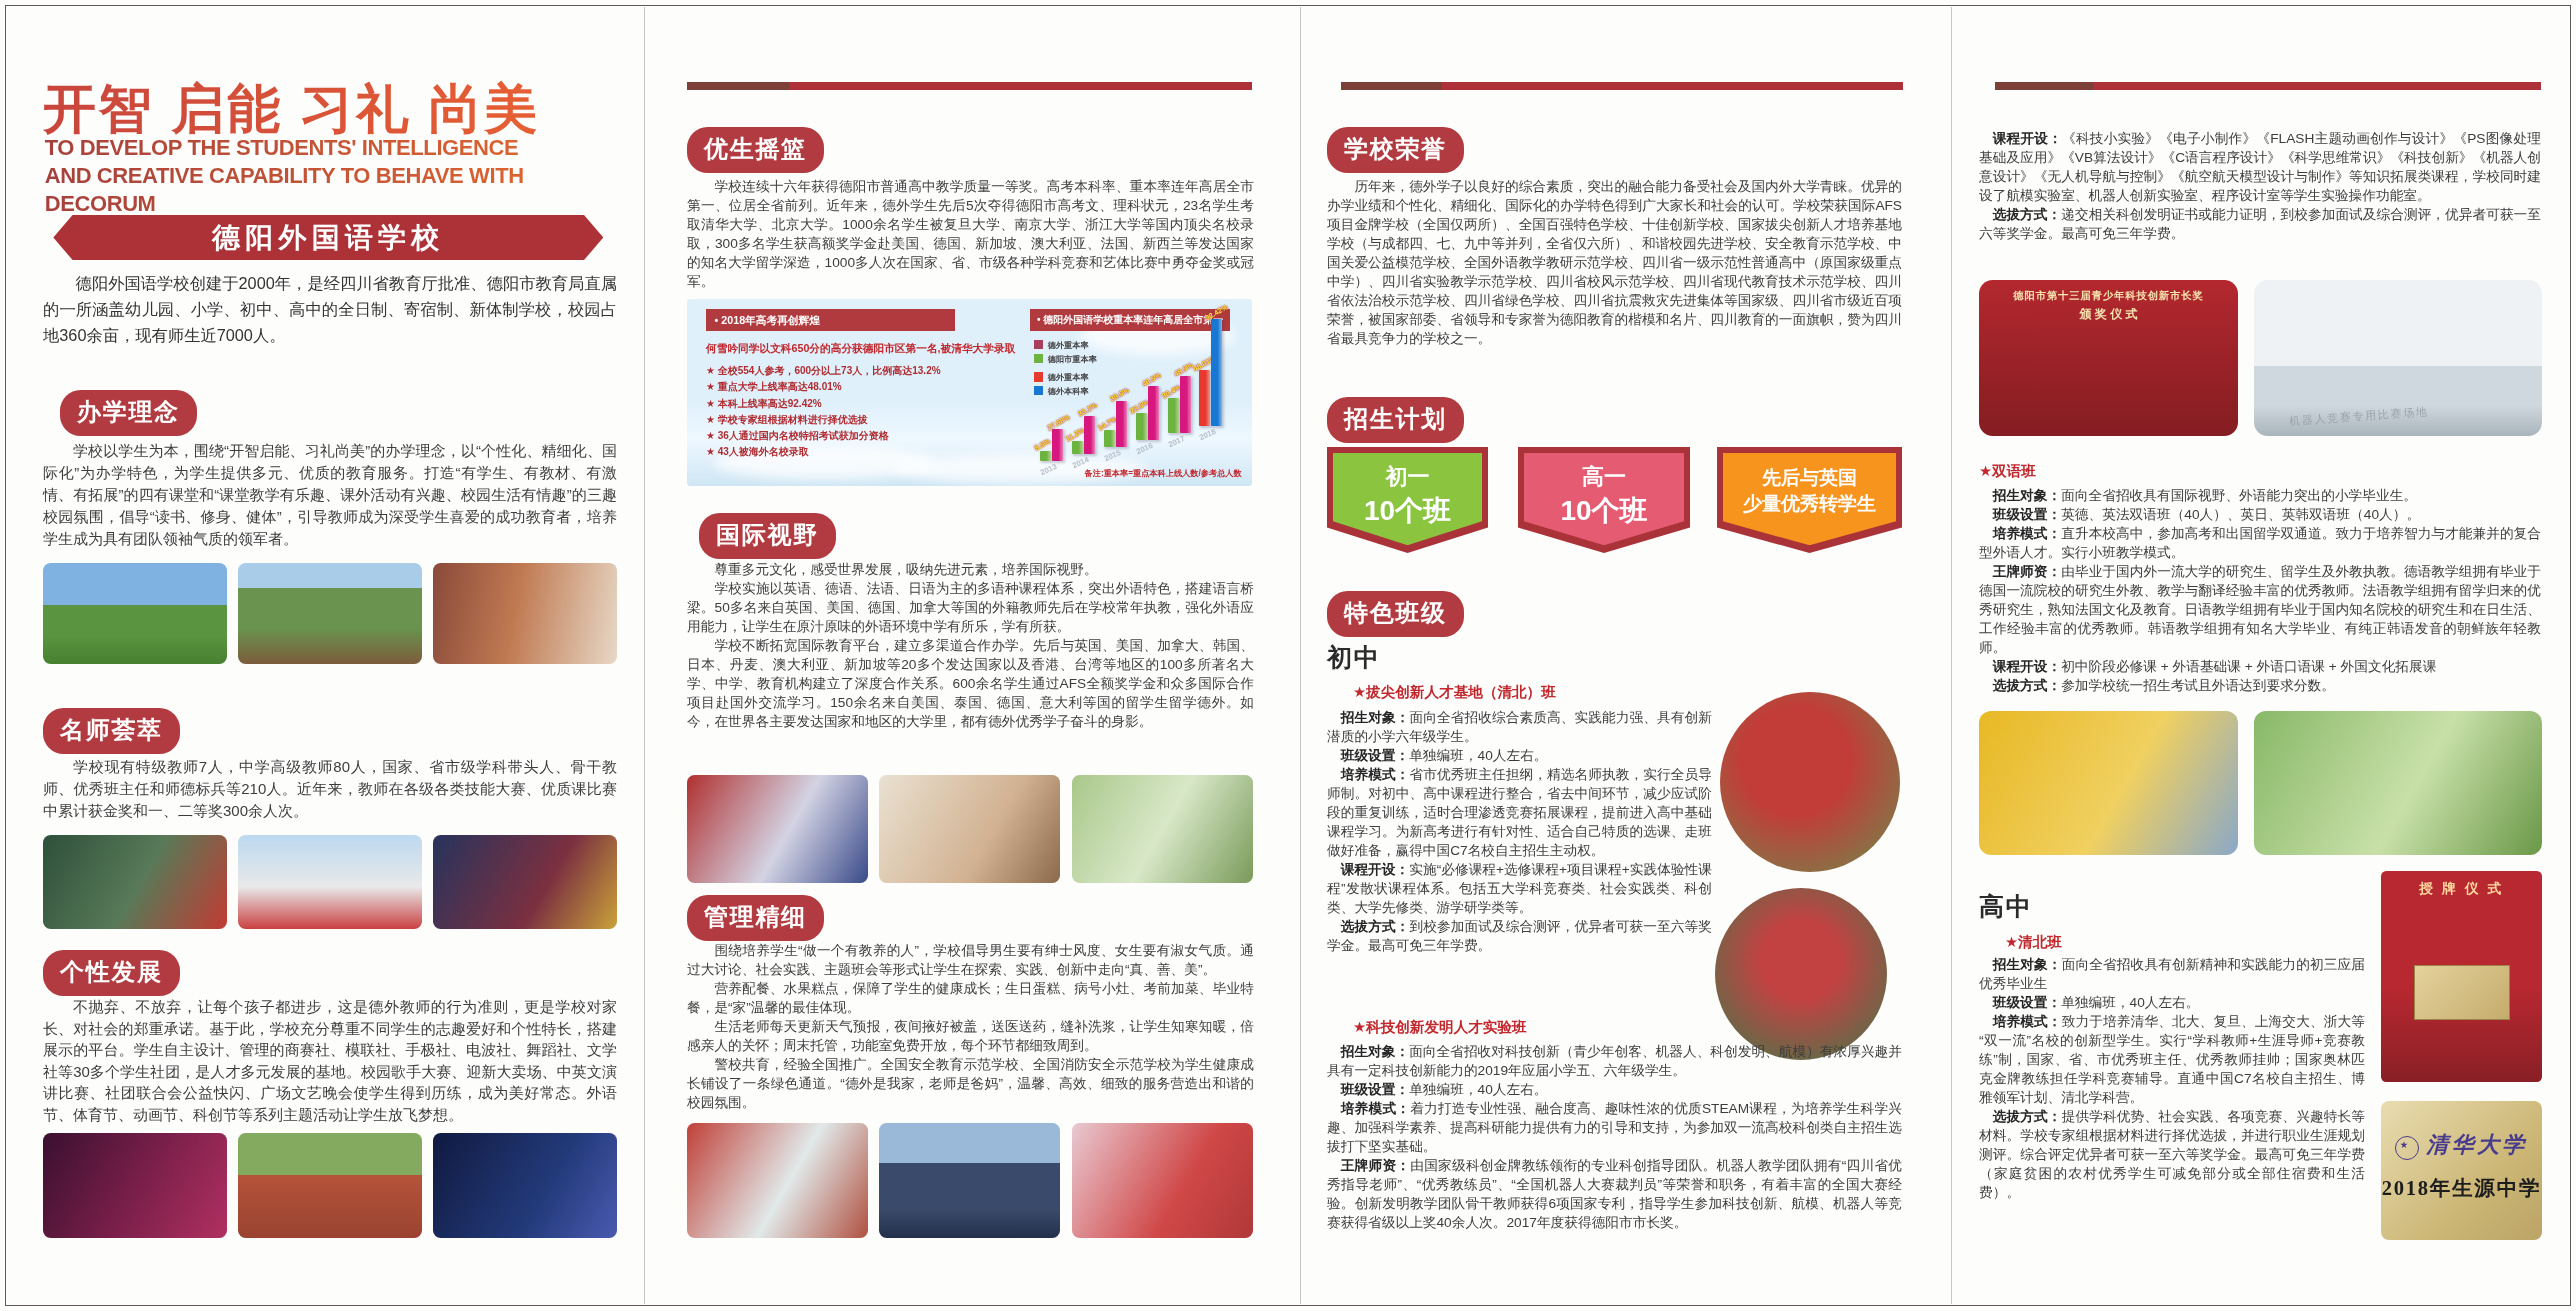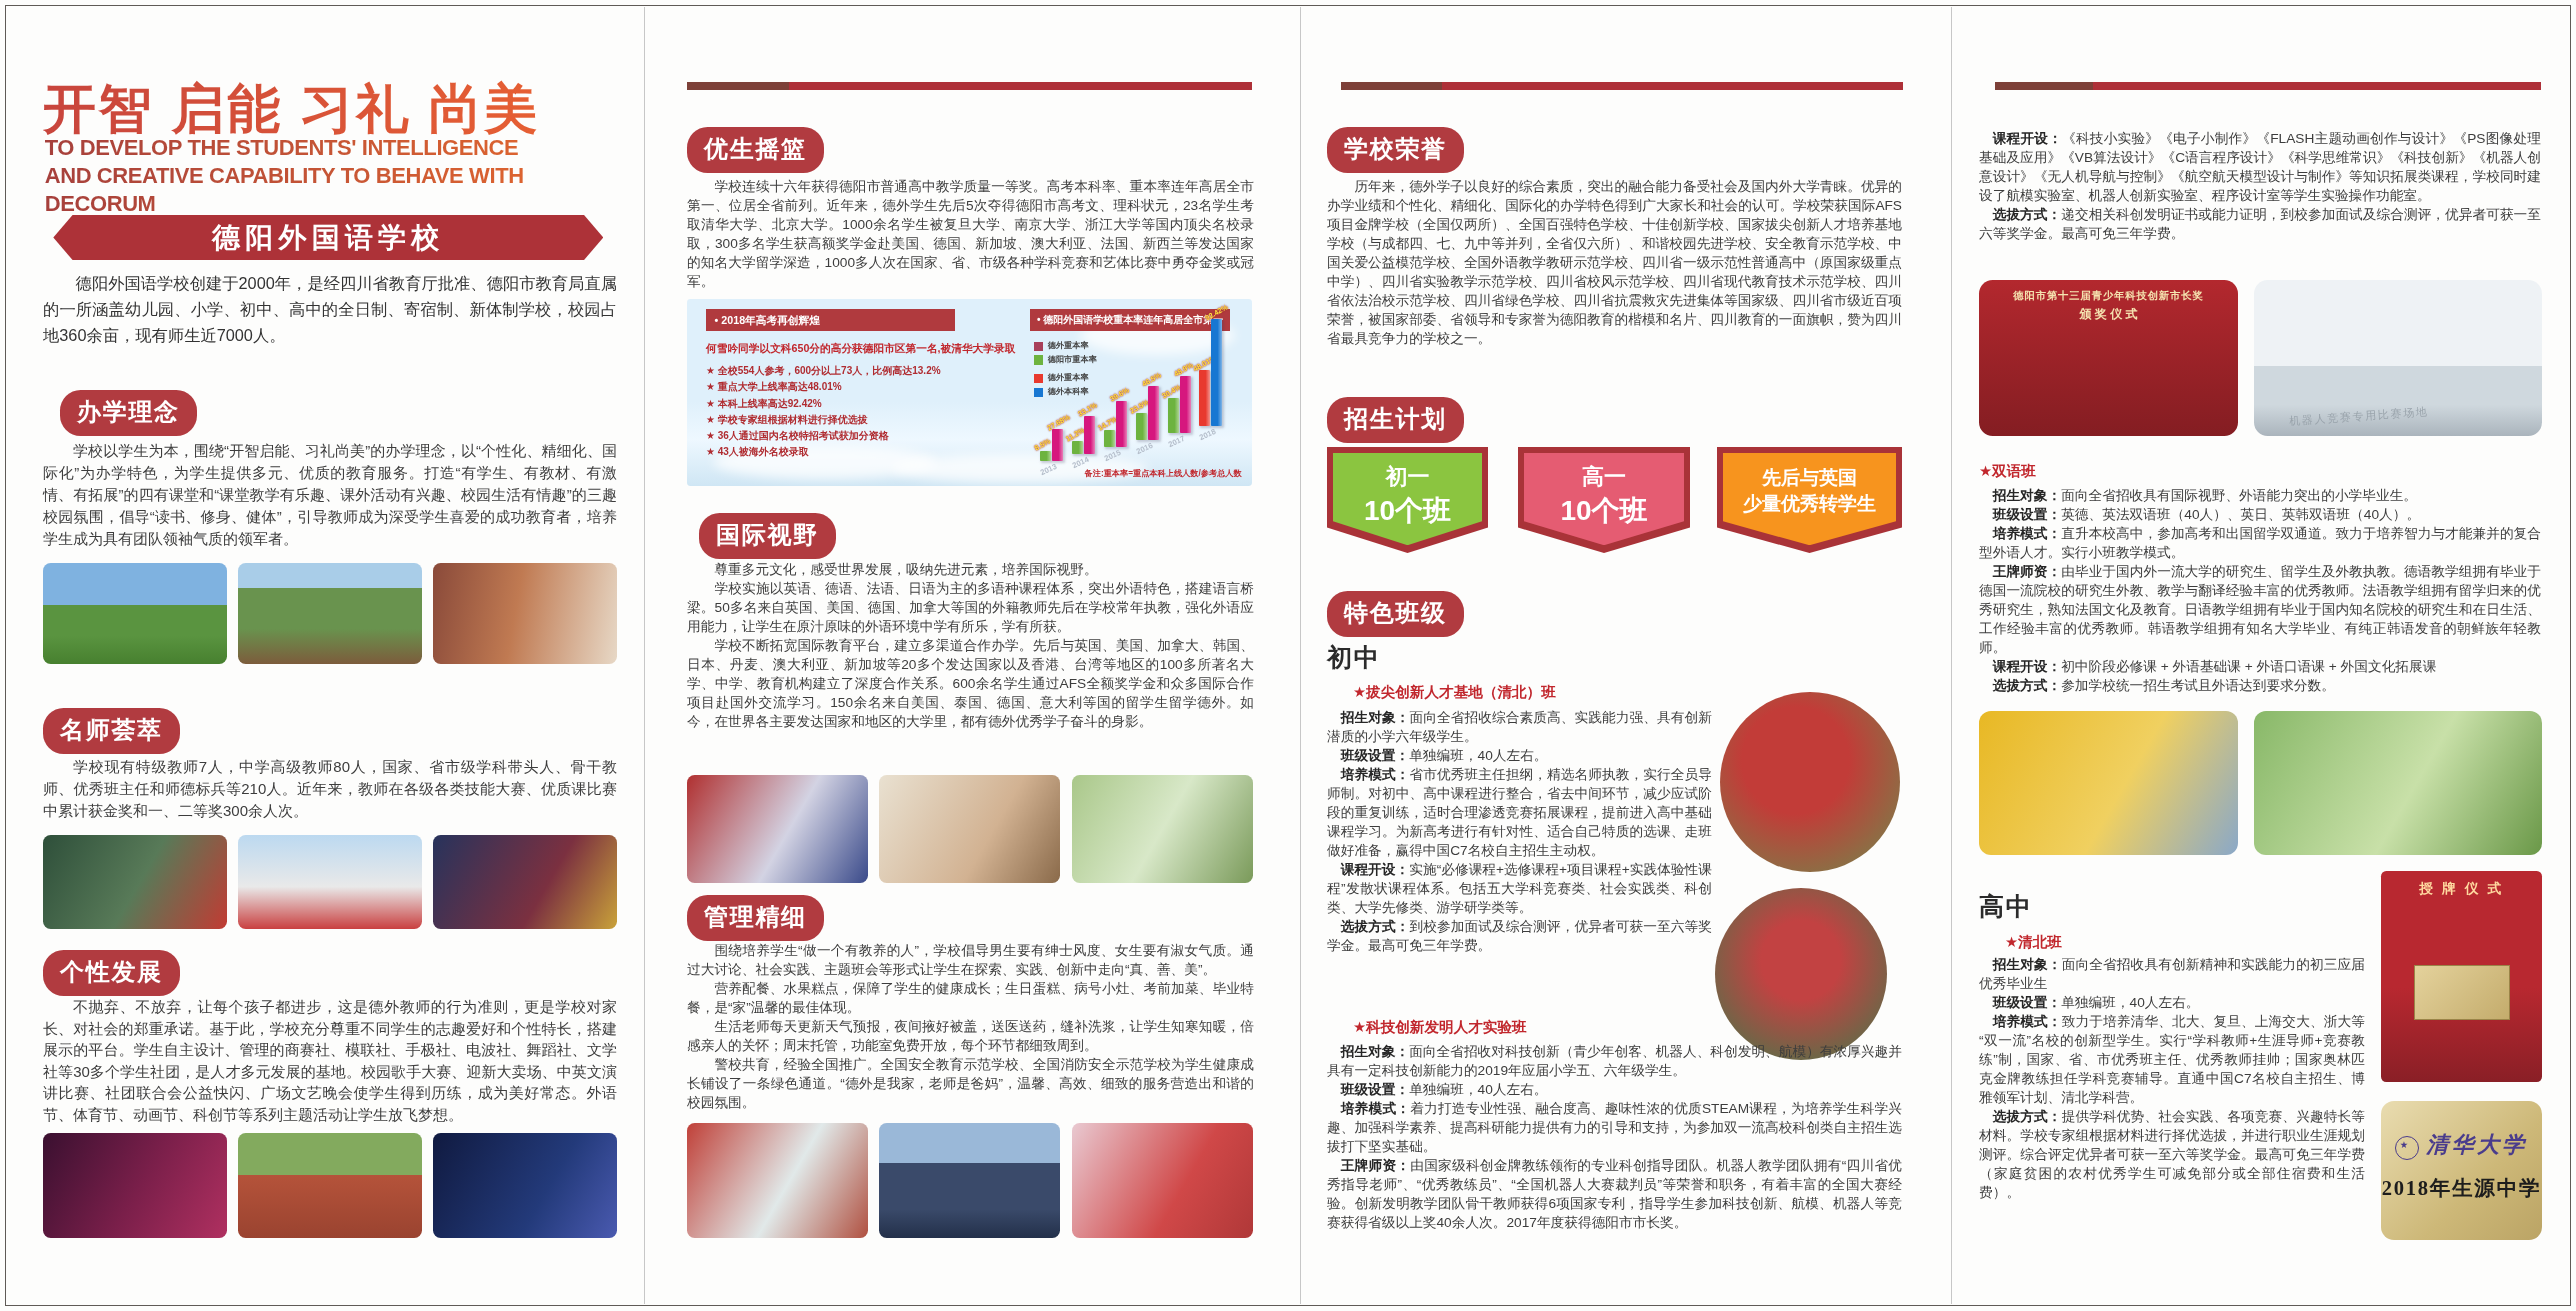--- a/index.html
+++ b/index.html
@@ -60,21 +60,21 @@
     line-height:22px;height:22px;padding:0 8.6px;white-space:nowrap}
   .hero{position:absolute;font-size:10.7px;font-weight:bold;color:#c1272d;white-space:nowrap}
   .star{font-size:10px;line-height:16.3px;font-weight:bold;color:#b02c31;margin:0;white-space:nowrap}
   .chartArea{position:absolute;overflow:visible}
   .grp{position:absolute;width:27.5px}
   .bar{position:absolute;bottom:0;width:11px;border-radius:0.9px;box-shadow:1.7px 1.7px 2.6px rgba(60,60,90,.25)}
   .blab{position:absolute;top:-11px;left:-6.9px;transform:rotate(-30deg);font-size:7.3px;font-weight:bold;
     color:#ffe23c;text-shadow:0 0 1.7px #a33,0 0 1.7px #a33;white-space:nowrap}
   .ylab{position:absolute;bottom:-13px;left:0;transform:rotate(-24deg);font-size:7.7px;font-weight:bold;color:#b4bdca}
   .legend{position:absolute;font-size:8.2px;font-weight:bold;color:#444}
-  .lrow{display:flex;align-items:flex-end;margin-bottom:2.6px}
+  .lrow{display:flex;align-items:flex-start;margin-bottom:2.6px}
   .lsw{width:9.4px;height:9.4px;margin-right:4.3px;flex:0 0 auto}
   .note{position:absolute;font-size:8.2px;font-weight:bold;color:#c1272d;white-space:nowrap}
   
   .bannerO{position:absolute;width:100%;height:100%;background:#a93338;
     clip-path:polygon(0 0,100% 0,100% 76%,50% 100%,0 76%)}
   .bannerI{position:absolute;left:6px;right:6px;top:6px;bottom:7.7px;
     clip-path:polygon(0 0,100% 0,100% 74%,50% 100%,0 74%);
     display:flex;flex-direction:column;align-items:center;justify-content:flex-start;color:#fff;font-weight:bold}
   .plq-univ{font-size:22px;font-weight:bold;color:#4a3c8c;letter-spacing:3.4px;
     font-family:"Liberation Serif","DejaVu Serif",serif;font-style:italic}
@@ -317,21 +317,21 @@
   <div class="abs" style="left:0;top:955px;width:386px">
     <p class="it"><b>招生对象：</b><span>面向全省招收具有创新精神和实践能力的初三应届优秀毕业生</span></p>
     <p class="it"><b>班级设置：</b><span>单独编班，40人左右。</span></p>
     <p class="it"><b>培养模式：</b><span>致力于培养清华、北大、复旦、上海交大、浙大等“双一流”名校的创新型学生。实行“学科教师+生涯导师+竞赛教练”制，国家、省、市优秀班主任、优秀教师挂帅；国家奥林匹克金牌教练担任学科竞赛辅导。直通中国C7名校自主招生、博雅领军计划、清北学科营。</span></p>
     <p class="it"><b>选拔方式：</b><span>提供学科优势、社会实践、各项竞赛、兴趣特长等材料。学校专家组根据材料进行择优选拔，并进行职业生涯规划测评。综合评定优异者可获一至六等奖学金。最高可免三年学费（家庭贫困的农村优秀学生可减免部分或全部住宿费和生活费）。</span></p>
   </div>
   <div class="abs ph g-cer" style="left:402px;top:871px;width:161px;height:211px;border-radius:5.2px">
     <div class="phcapred" style="font-size:13.7px;color:#ffd9a0;letter-spacing:2.6px">授 牌 仪 式</div>
     <div class="abs" style="left:33px;top:94px;width:94px;height:53px;background:linear-gradient(135deg,#e4d29c,#c4ac6c);border:0.9px solid #9a8448"></div>
   </div>
-  <div class="abs ph g-plaque" style="left:402px;top:1101px;width:161px;height:139px;border-radius:13px;text-align:center">
+  <div class="abs ph g-plaque" style="left:402px;top:1101px;width:161px;height:139px;border-radius:8px;text-align:center">
     <div style="margin-top:29px"><span class="seal"></span><span class="plq-univ">清华大学</span></div>
     <div class="plq-title" style="margin-top:13.7px">2018年生源中学</div>
   </div>
 </section>
 
 <div class="fold" style="left:644px"></div>
 <div class="fold" style="left:1300px"></div>
 <div class="fold" style="left:1951px"></div>
 <div class="pageframe"></div>
 

